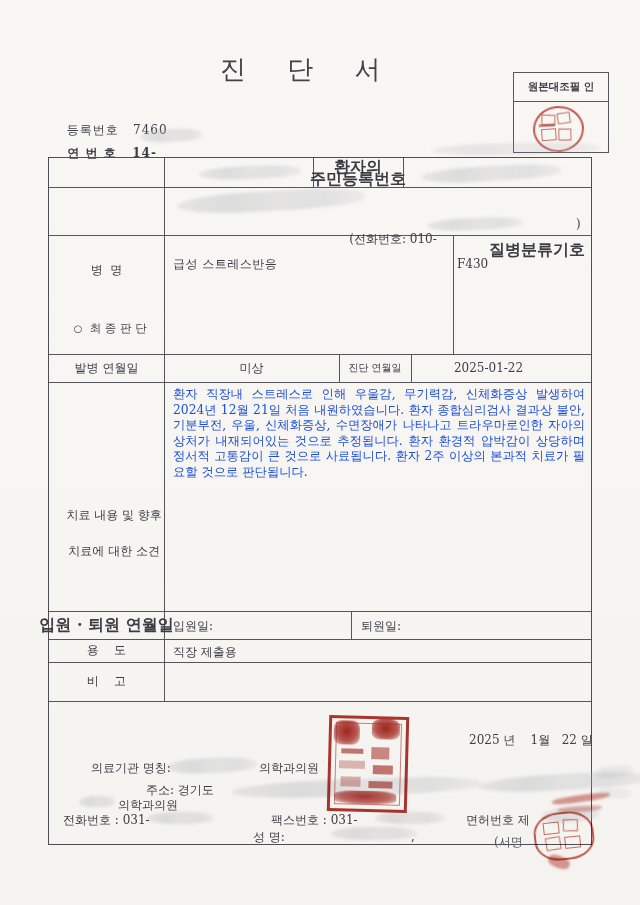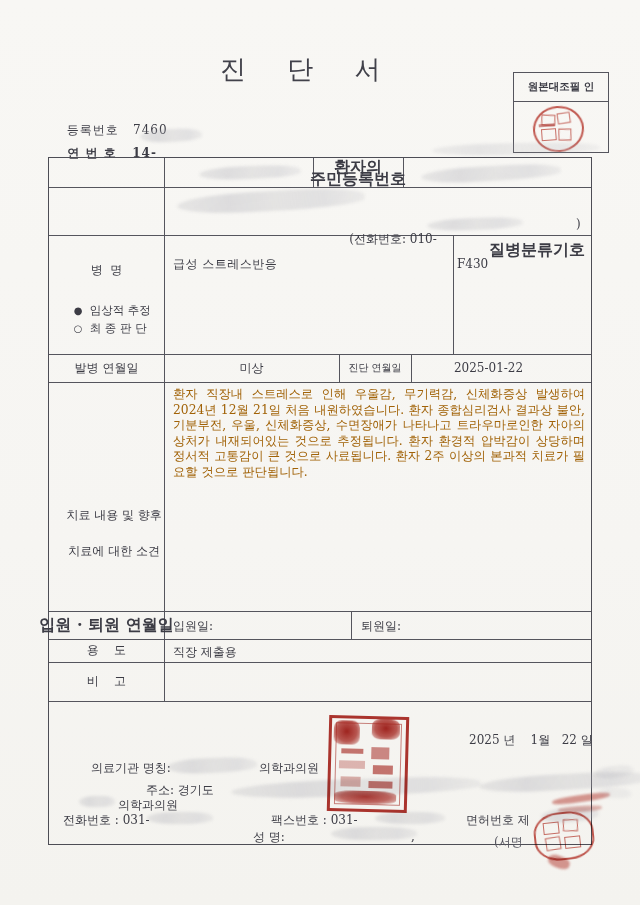--- a/index.html
+++ b/index.html
@@ -33,21 +33,21 @@
     position:absolute;border:3.5px solid rgba(168,32,25,.9);
     filter:blur(.35px);transform:rotate(1.5deg);
   }
   .seal-big .inner{position:absolute;inset:4px;border:1.6px solid rgba(168,32,25,.55);}
   .rbar{position:absolute;background:rgba(168,32,25,.6);}
   .rblob{position:absolute;background:radial-gradient(ellipse at 50% 45%,rgba(160,25,20,.95) 0%,rgba(170,35,28,.75) 55%,rgba(180,60,50,.15) 100%);border-radius:30%;}
   .rscr{position:absolute;background:rgba(185,55,45,.5);border-radius:40%;filter:blur(.8px);}
   .title{font-size:26px;letter-spacing:9px;word-spacing:15px;color:#41414a;}
   .small{font-size:16px;font-weight:bold;}
   .tiny{font-size:10.5px;}
-  .opinion{white-space:normal;text-align:justify;line-height:15.6px;font-size:12.3px;color:#a16207;}
+  .opinion{white-space:normal;text-align:justify;line-height:15.6px;font-size:12.3px;color:#1d4ed8;}
 </style>
 </head>
 <body>
 
 <div class="abs title" style="left:220px;top:52px;">진 단 서</div>
 
 <div class="abs" style="left:57px;top:108px;letter-spacing:1px;">
   <span>등록번호</span><span>   </span><span>7460</span>
 </div>
 <div class="abs" style="left:57px;top:131px;letter-spacing:1px;font-weight:bold;">
@@ -95,23 +95,20 @@
   <div class="smudge" style="left:372px;top:8px;width:140px;height:15px;transform:rotate(-3deg);"></div>
 
   <div class="smudge" style="left:128px;top:33px;width:188px;height:20px;transform:rotate(-3deg);"></div>
   <div class="abs" style="left:285px;top:59px;">
     <span>(전화번호: 010-</span>
   </div>
   <div class="smudge" style="left:378px;top:60px;width:96px;height:12px;transform:rotate(-2deg);"></div>
   <div class="abs" style="left:527px;top:59px;">)</div>
 
   <div class="abs" style="left:0;top:104px;width:115px;text-align:center;">병  명</div>
-  <div class="abs" style="left:10px;top:131px;font-size:11.5px;">
-    <span style="font-size:10px;">●</span><span>  </span><span>임상적 추정</span>
-  </div>
   <div class="abs" style="left:10px;top:149px;font-size:11.5px;">
     <span style="font-size:10px;">○</span><span>  </span><span>최 종 판 단</span>
   </div>
   <div class="abs" style="left:124px;top:98px;letter-spacing:.5px;">급성 스트레스반응</div>
   <div class="abs small" style="left:440px;top:82px;">질병분류기호</div>
   <div class="abs" style="left:408px;top:99px;">F430</div>
 
   <div class="ctr" style="position:absolute;left:0;top:196px;width:115px;height:28px;">발병 연월일</div>
   <div class="ctr" style="position:absolute;left:115px;top:196px;width:175px;height:28px;">미상</div>
   <div class="ctr" style="position:absolute;left:290px;top:196px;width:72px;height:28px;font-size:10px;">진단 연월일</div>

